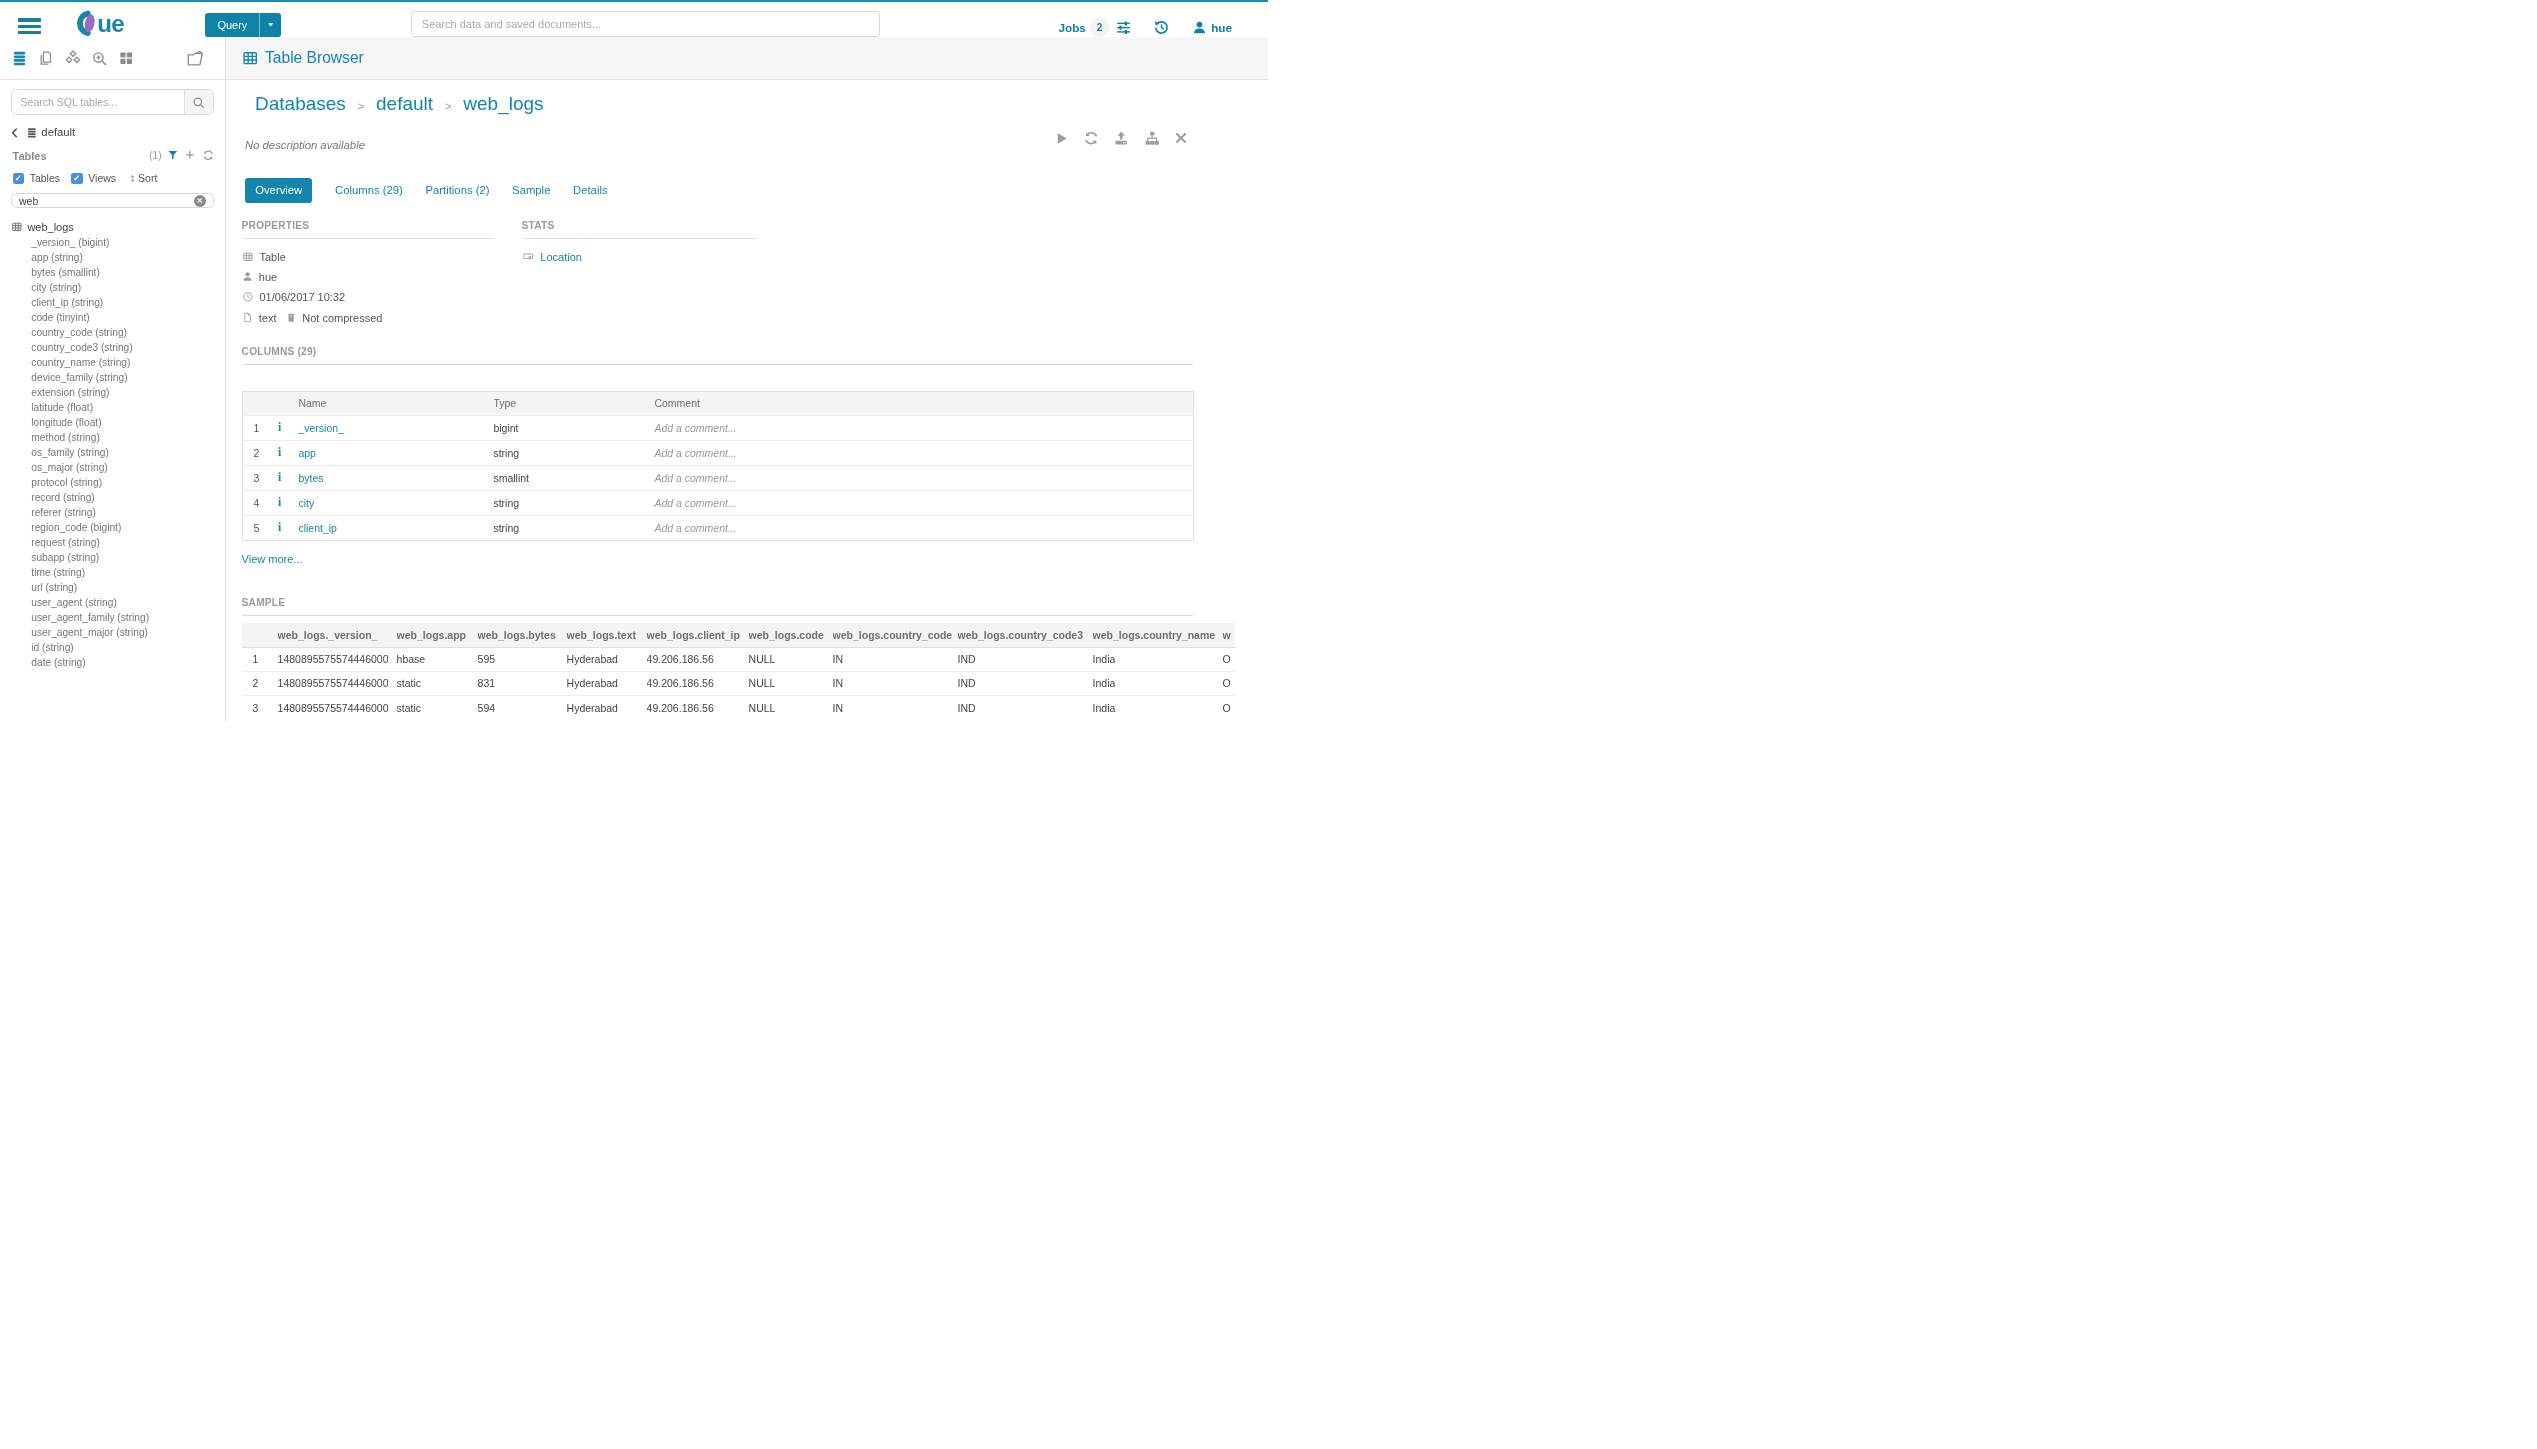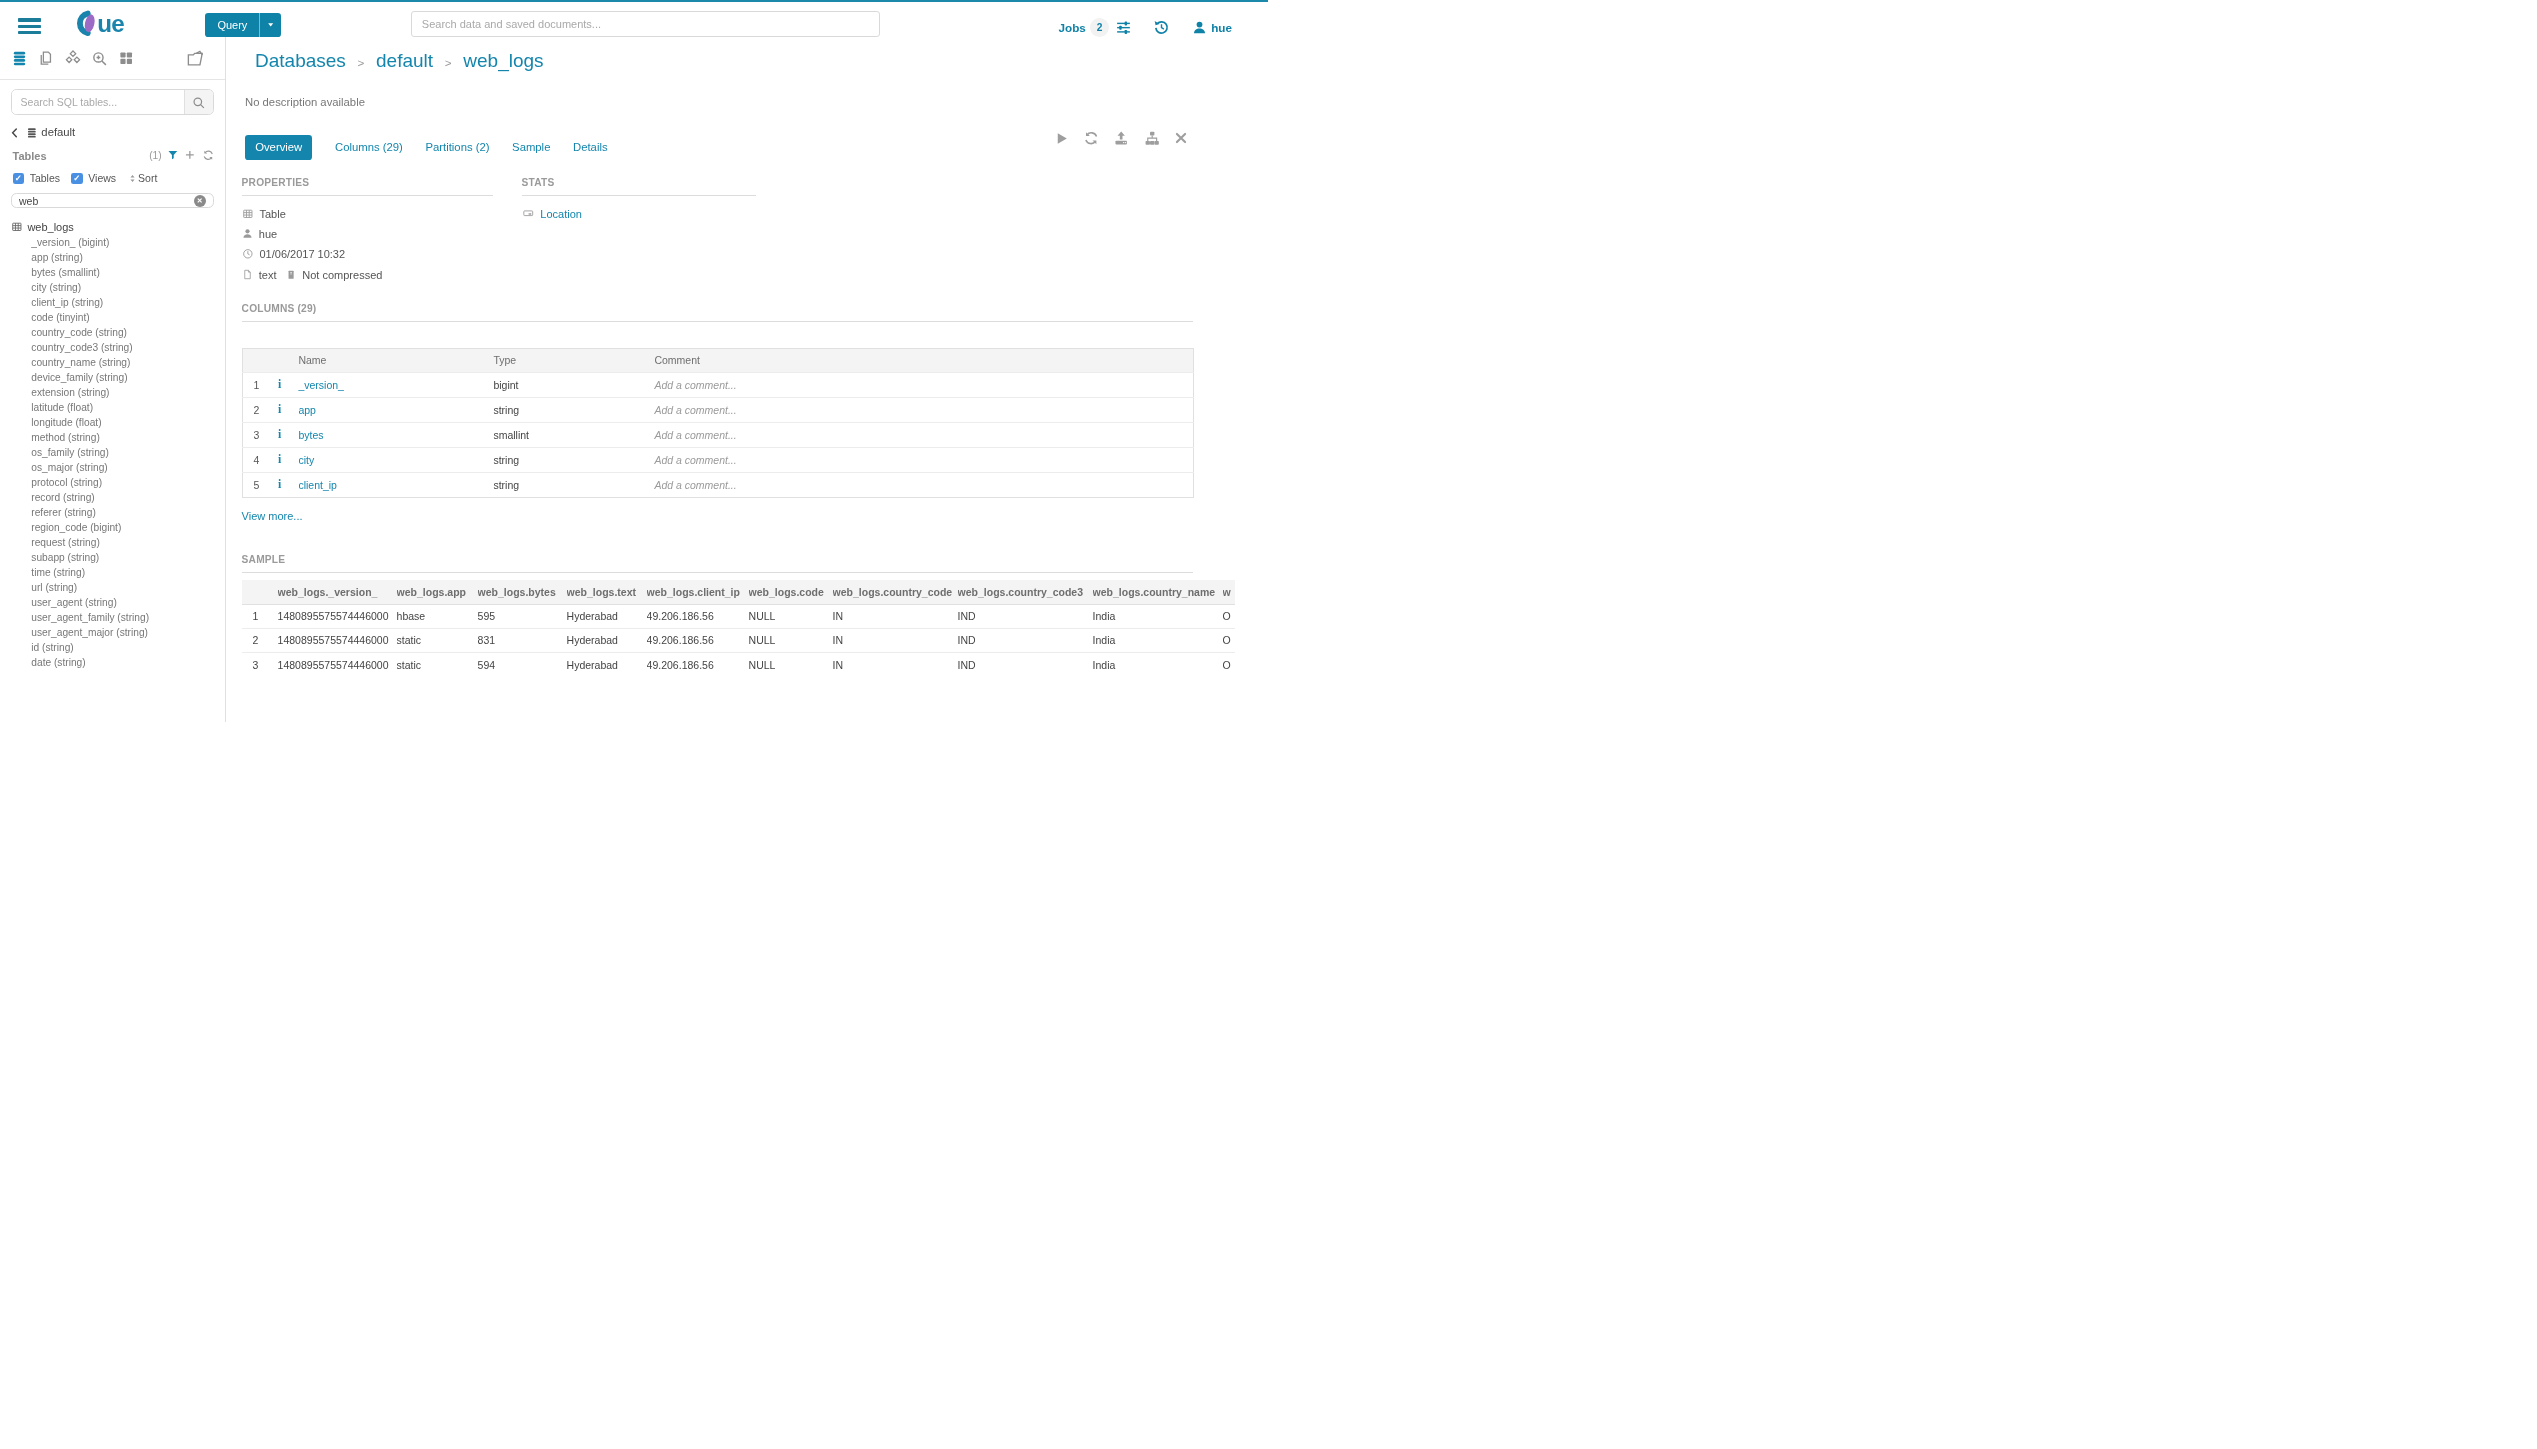--- a/index.html
+++ b/index.html
@@ -75,21 +75,21 @@
   
   .band { height:43px; background:#f6f6f6; border-bottom:0.8px solid #e3e3e3; display:flex;
     align-items:center; padding-left:15.6px; color:#1486ad; }
   .band-title { font-size:15.6px; margin-left:7px; }
   .bc-row { margin:13.3px 0 0 29px; display:flex; align-items:baseline; }
   .bc-link { font-size:19px; color:#1486ad; cursor:pointer; }
   .bc-sep { font-size:11.7px; color:#9a9a9a; margin:0 11.7px; }
   .bc-actions { position:absolute; top:93px; right:80px; display:flex; align-items:center;
     gap:14px; color:#9e9e9e; }
   .bc-actions .ic { display:flex; cursor:pointer; }
-  .descr { margin:24px 0 0 19px; font-size:11.3px; color:#777; }
+  .descr { margin:24px 0 0 19px; font-size:11.3px; font-style:italic; color:#777; }
   .tabs { margin:27px 0 0 19px; display:flex; align-items:center; gap:22.6px; font-size:11.3px; }
   .tab { color:#1486ad; cursor:pointer; }
   .tab-active { background:#1486ad; color:#fff; padding:6.2px 10.2px; border-radius:3.1px; }
 
   .overview { display:grid; grid-template-columns:251px 234px 442px; column-gap:29px;
     width:951px; margin:17px 0 0 15.6px; }
   .sec-h { font-size:10.2px; font-weight:bold; color:#9a9a9a; letter-spacing:0.2px;
     padding-bottom:7px; border-bottom:0.8px solid #dcdcdc; }
   .prop-list { margin-top:10.2px; }
   .prop-row { display:flex; align-items:center; margin-top:4.7px; font-size:11px; color:#555; height:15.6px; }
@@ -332,20 +332,27 @@
           <li>user_agent (string)</li>
           <li>user_agent_family (string)</li>
           <li>user_agent_major (string)</li>
           <li>id (string)</li>
           <li>date (string)</li>
         </ul>
     </div>
   </div>
 
   <div class="content">
+    <div class="band">
+      <svg width="16.4" height="16.4" viewBox="0 0 24 24" fill="none" stroke="#1486ad" stroke-width="2">
+        <rect x="3" y="4" width="18" height="16" rx="1.5"></rect>
+          <path d="M3 9.3h18M3 14.6h18M9 4v16M15 4v16"></path>
+      </svg>
+      <span class="band-title">Table Browser</span>
+    </div>
 
     <div class="bc-row">
       <span class="bc-link">Databases</span>
       <span class="bc-sep">&gt;</span>
       <span class="bc-link">default</span>
       <span class="bc-sep">&gt;</span>
       <span class="bc-link">web_logs</span>
     </div>
 
     <div class="bc-actions">

